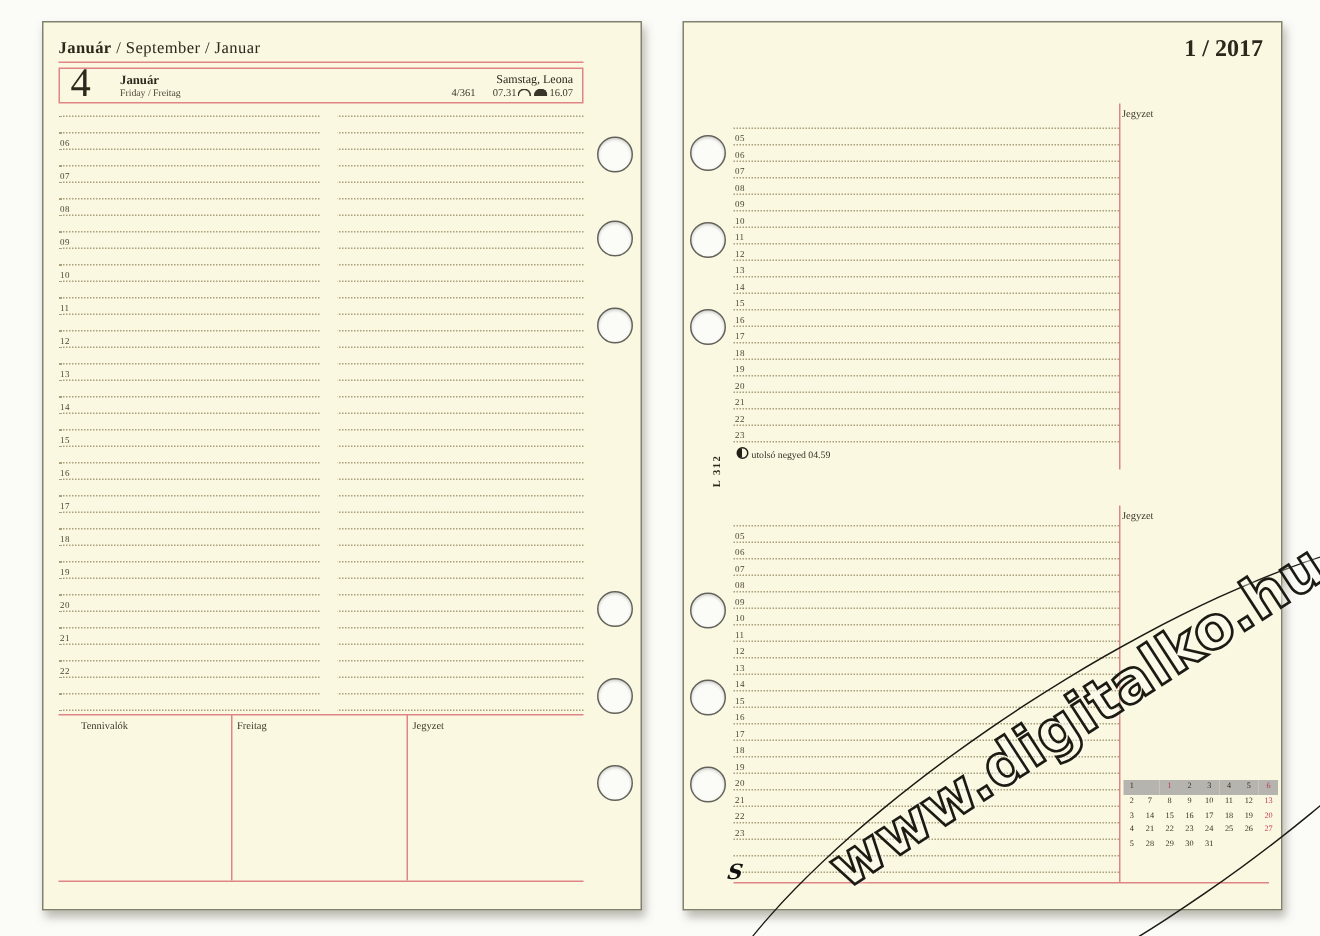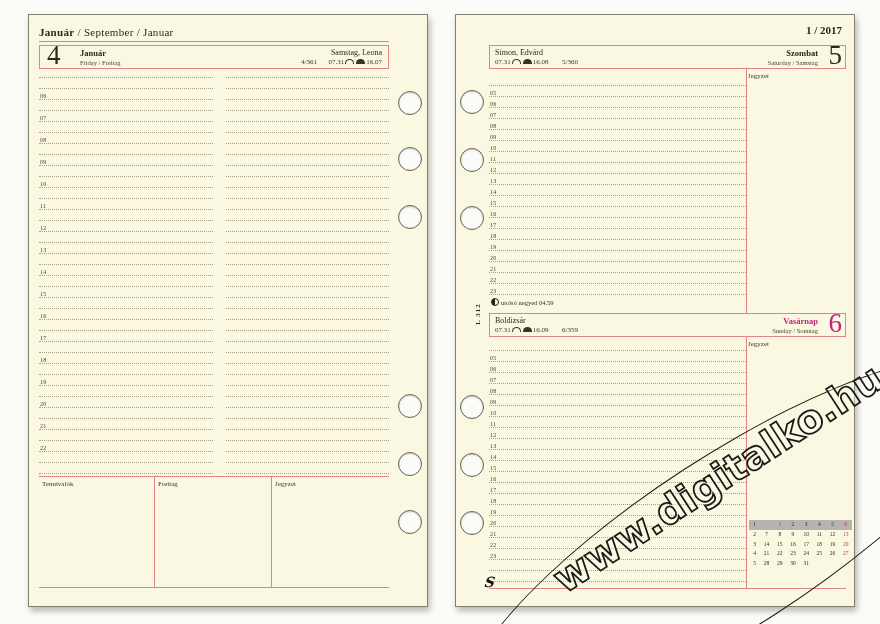--- a/index.html
+++ b/index.html
@@ -38,21 +38,21 @@
   
   .flabel{position:absolute;font-size:7px;color:#3c3828;}
   .vline{position:absolute;width:1px;background:var(--red);}
   .hline{position:absolute;height:1px;background:var(--red);}
 
   
   .hole{position:absolute;width:22px;height:22px;border-radius:50%;background:var(--bg);
         border:1px solid #63625a;box-shadow:inset 0 1px 2px rgba(0,0,0,.18);}
 
   
-  .pagenum{position:absolute;right:12px;top:9px;font-size:11px;font-weight:bold;}
+  .pagenum{position:absolute;right:12px;top:9px;font-size:16px;font-weight:bold;}
   .jlabel{position:absolute;left:292px;font-size:7px;color:#3c3828;}
   .moonline{position:absolute;left:35px;font-size:6.5px;color:#333022;}
   .moon{display:inline-block;width:6px;height:6px;border-radius:50%;border:1px solid #23201a;
         background:linear-gradient(90deg,#23201a 50%,rgba(0,0,0,0) 50%);vertical-align:-1px;margin-right:2px;}
   .sidecode{position:absolute;left:4px;top:293px;width:40px;height:12px;transform:rotate(-90deg);
         font-size:7px;font-weight:bold;letter-spacing:1px;text-align:center;}
   .brand{position:absolute;left:29px;top:559px;font-family:"DejaVu Serif",serif;
         font-style:italic;font-weight:bold;font-size:14px;transform:skewX(-8deg);color:#111;}
 
   
@@ -166,46 +166,35 @@
         </div>
         <div class="hrow lrow" style="top: 436px;"></div>
         <div class="hrow lrow" style="top: 447px;"></div>
       </div>
     <div class="gapmask"></div>
 
     <div class="hline" style="left:10px;top:461px;width:350px;"></div>
     <div class="hline" style="left:10px;top:572px;width:350px;"></div>
     <div class="vline" style="left:125px;top:461px;height:111px;"></div>
     <div class="vline" style="left:242px;top:461px;height:111px;"></div>
-    <div class="flabel" style="left:13px;top:465px;">Tennivalók</div>
+    <div class="flabel" style="left:25px;top:465px;">Tennivalók</div>
     <div class="flabel" style="left:129px;top:465px;">Freitag</div>
     <div class="flabel" style="left:246px;top:465px;">Jegyzet</div>
 
     <div class="hole" style="left:369px;top:76px;"></div>
     <div class="hole" style="left:369px;top:132px;"></div>
     <div class="hole" style="left:369px;top:190px;"></div>
     <div class="hole" style="left:369px;top:379px;"></div>
     <div class="hole" style="left:369px;top:437px;"></div>
     <div class="hole" style="left:369px;top:495px;"></div>
   </div>
 
   <div class="page" id="right-page">
     <div class="pagenum">1 / 2017</div>
 
-    <div class="daybox" style="left:33px;top:30px;width:357px;">
-      <div style="position:absolute;left:5px;top:2px;" class="nameday">Simon, Edvárd</div>
-      <div style="position:absolute;left:5px;top:12px;" class="sunline">
-        <span>07.31</span><span class="sun-o"></span><span class="sun-f"></span><span>16.08</span>
-        <span style="display:inline-block;width:10px;"></span>
-        <span>5/360</span>
-      </div>
-      <div style="position:absolute;right:27px;top:2px;text-align:right;" class="dn">Szombat</div>
-      <div style="position:absolute;right:27px;top:13px;text-align:right;" class="dni">Saturday / Samstag</div>
-      <div class="bignum" style="right:3px;">5</div>
-    </div>
     <div class="jlabel" style="top:57px;">Jegyzet</div>
     <div class="vline" style="left:290px;top:54px;height:244px;"></div>
     <div id="sat-hours">
         <div class="hrow srow" style="top: 59px;"></div>
         <div class="hrow srow" style="top: 70px;">
           <span class="hnum">05</span>
         </div>
         <div class="hrow srow" style="top: 81px;">
           <span class="hnum">06</span>
         </div>
@@ -256,31 +245,20 @@
         </div>
         <div class="hrow srow" style="top: 257px;">
           <span class="hnum">22</span>
         </div>
         <div class="hrow srow" style="top: 268px;">
           <span class="hnum">23</span>
         </div>
       </div>
     <div class="moonline" style="top:283px;"><span class="moon"></span><span>utolsó negyed 04.59</span></div>
 
-    <div class="daybox" style="left:33px;top:298px;width:357px;">
-      <div style="position:absolute;left:5px;top:2px;" class="nameday">Boldizsár</div>
-      <div style="position:absolute;left:5px;top:12px;" class="sunline">
-        <span>07.31</span><span class="sun-o"></span><span class="sun-f"></span><span>16.09</span>
-        <span style="display:inline-block;width:10px;"></span>
-        <span>6/359</span>
-      </div>
-      <div style="position:absolute;right:27px;top:2px;color:var(--magenta);" class="dn">Vasárnap</div>
-      <div style="position:absolute;right:27px;top:13px;" class="dni">Sunday / Sonntag</div>
-      <div class="bignum" style="right:3px;color:var(--magenta);">6</div>
-    </div>
     <div class="jlabel" style="top:325px;">Jegyzet</div>
     <div class="vline" style="left:290px;top:322px;height:251px;"></div>
     <div id="sun-hours">
         <div class="hrow srow" style="top: 324px;"></div>
         <div class="hrow srow" style="top: 335px;">
           <span class="hnum">05</span>
         </div>
         <div class="hrow srow" style="top: 346px;">
           <span class="hnum">06</span>
         </div>

